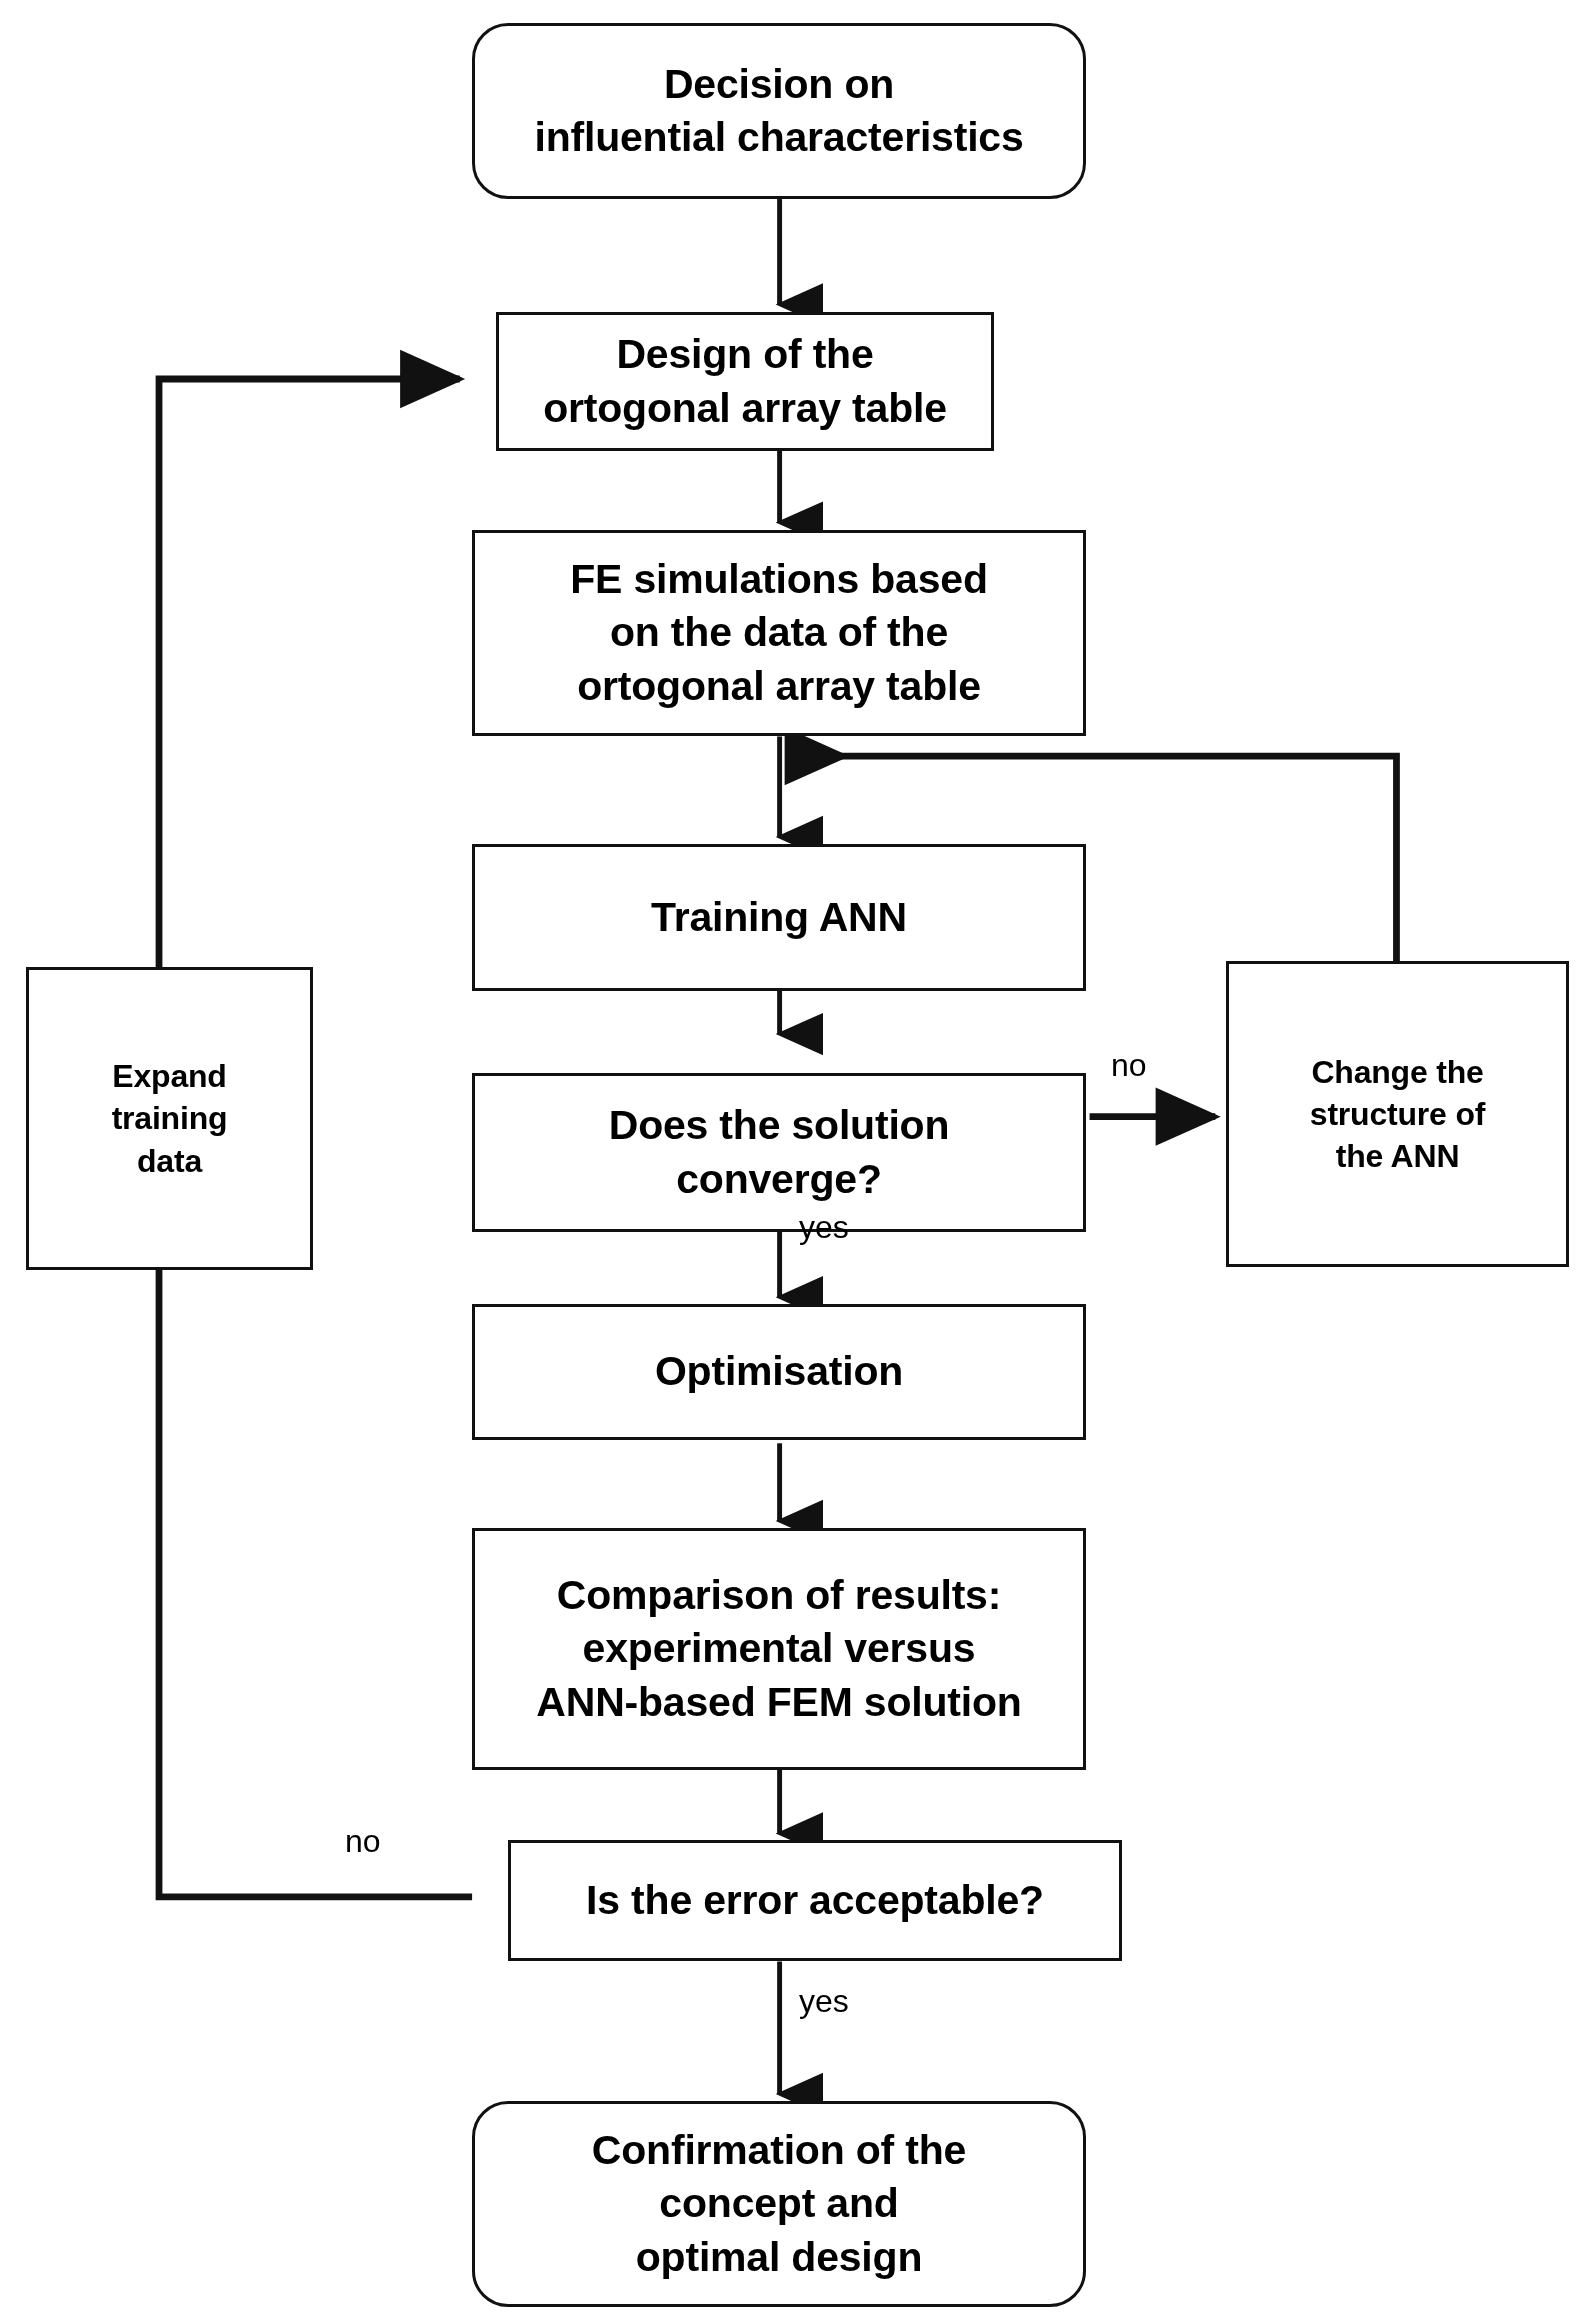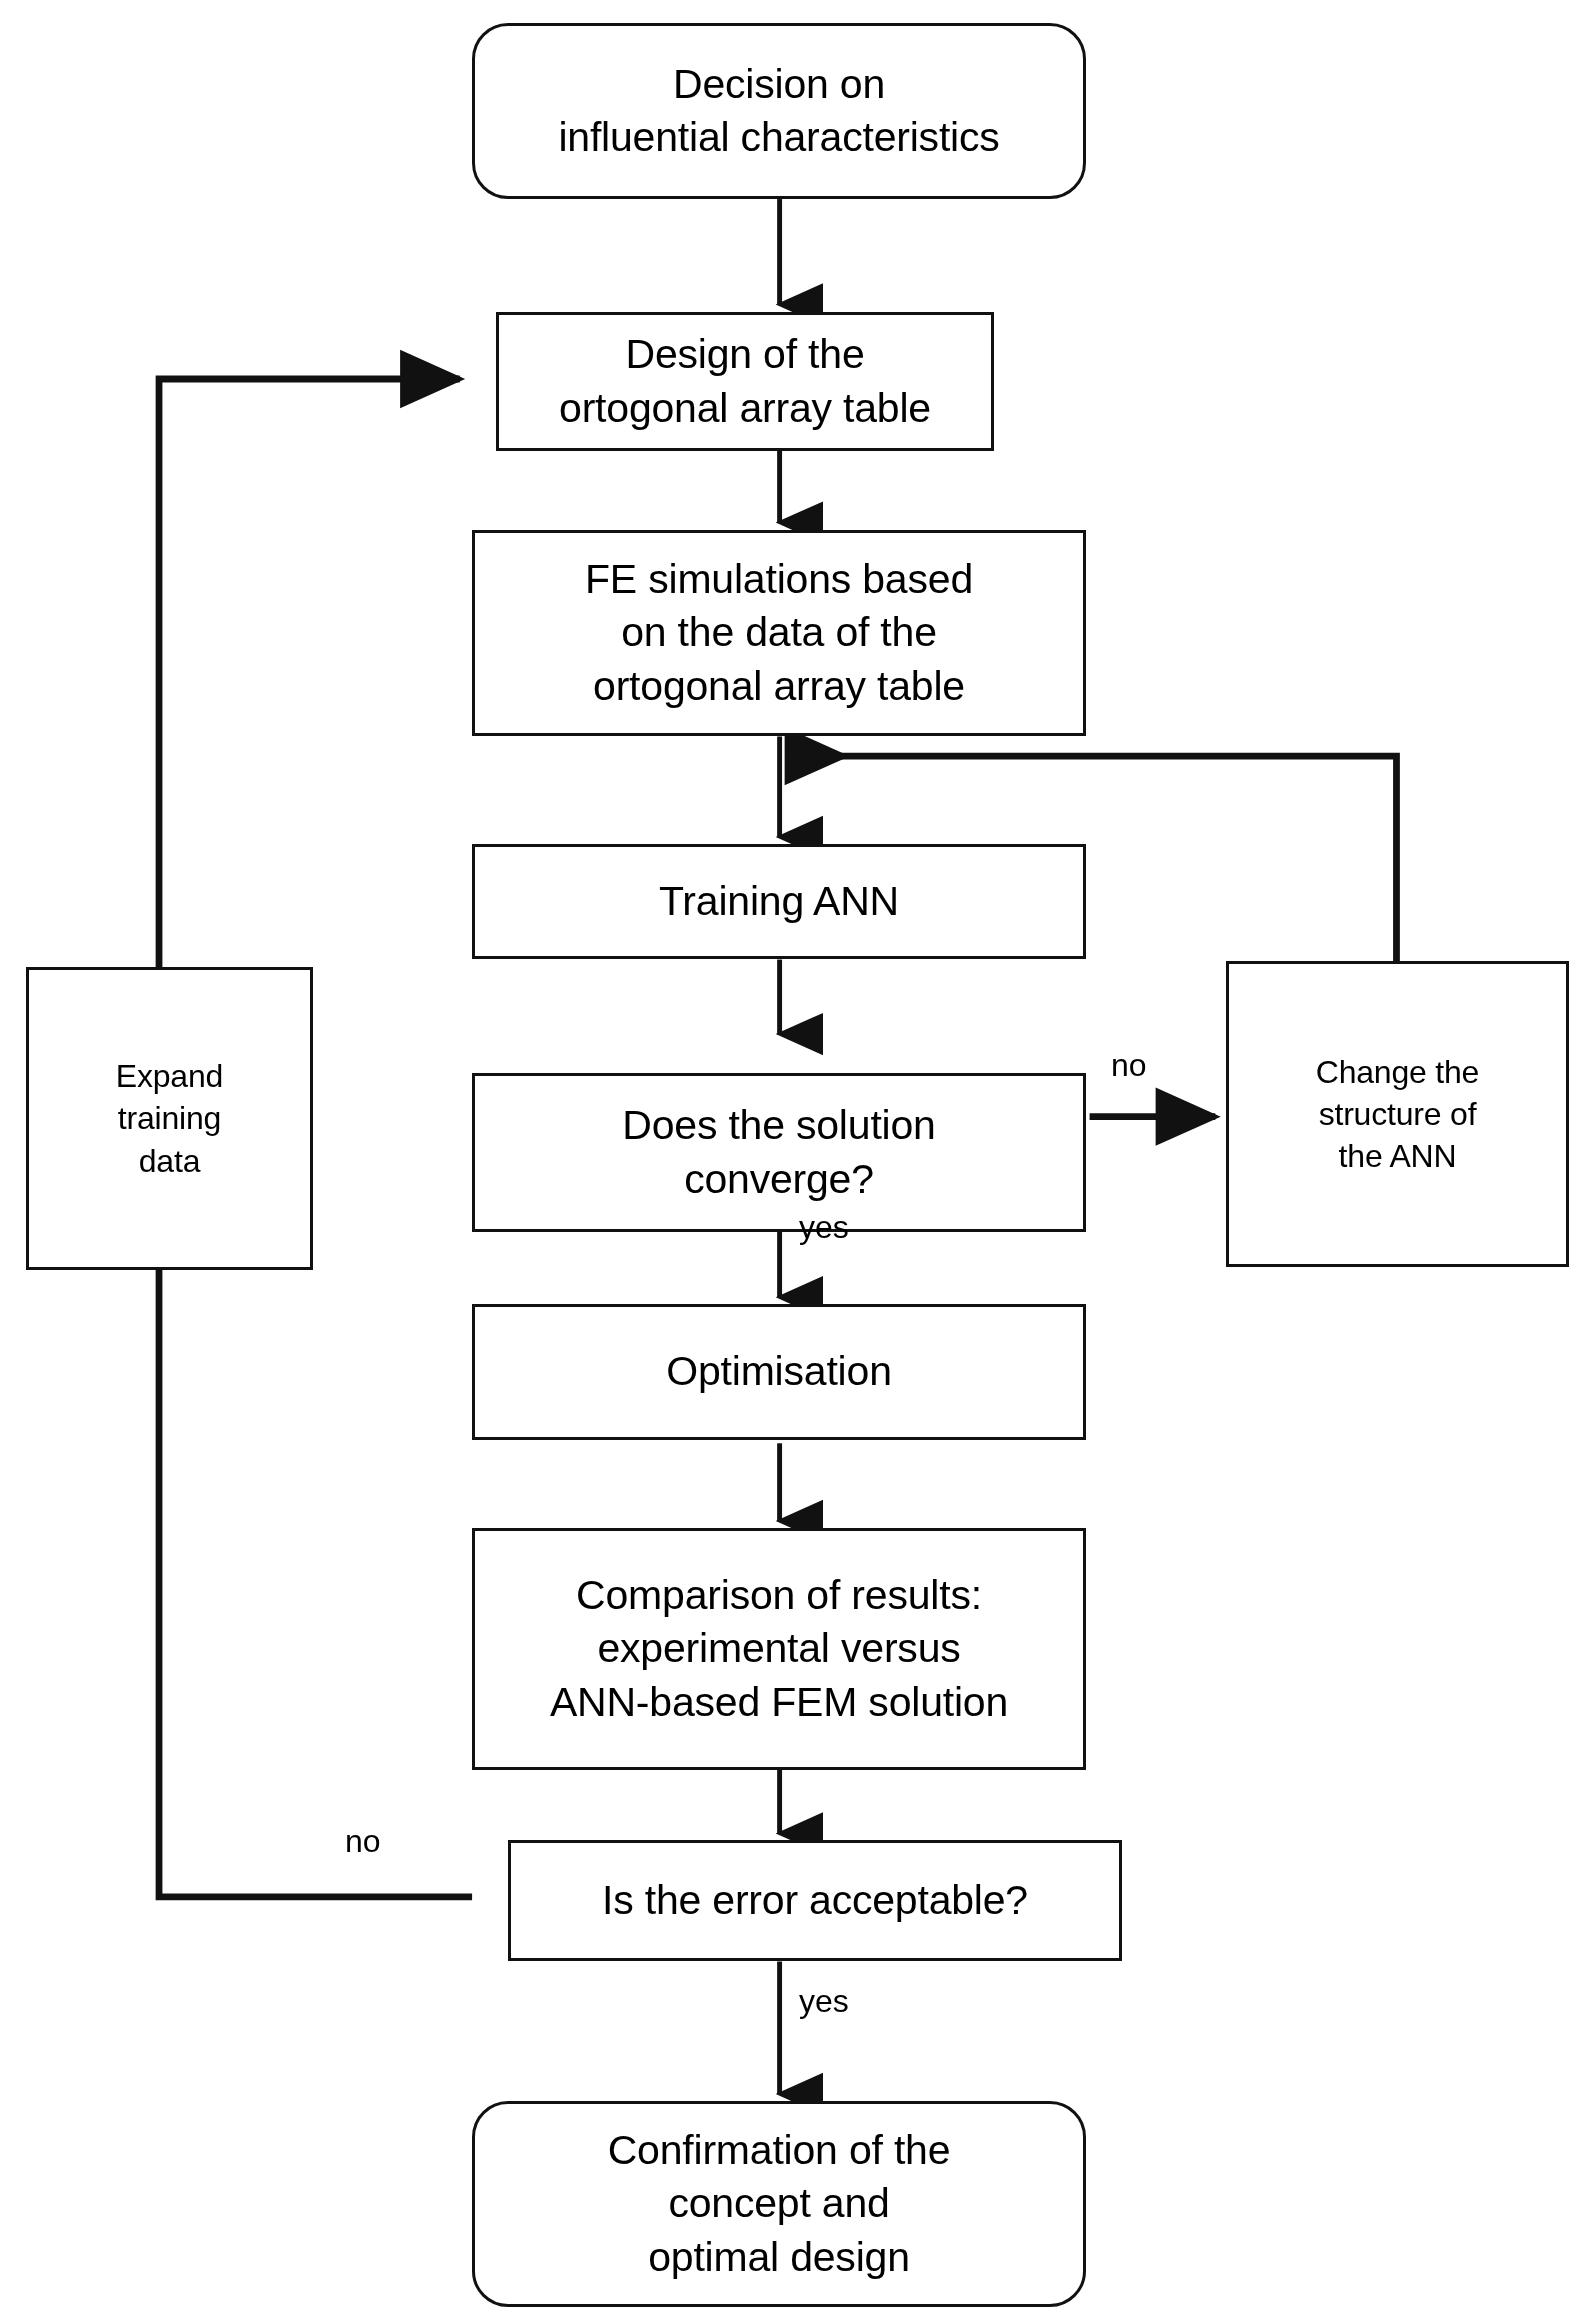--- a/index.html
+++ b/index.html
@@ -38,20 +38,21 @@
   .node.rounded {
     border-radius: 36px;
   }
   .node .node-label {
     display: block;
     white-space: pre-line;
     line-height: 1.30;
     font-size: 41px;
     letter-spacing: -0.2px;
     padding: 0 11px;
+    font-weight: bold;
   }
   .node.narrow .node-label {
     font-size: 32px;
     line-height: 1.32;
   }
   .edge-label {
     position: absolute;
     color: #000000;
     font-size: 32px;
     line-height: 1;
@@ -109,21 +110,21 @@
     <span class="node-label">Design of the
 ortogonal array table</span>
   </div>
 
   <div class="node" style="left:472px; top:530px; width:614px; height:206px;">
     <span class="node-label">FE simulations based
 on the data of the
 ortogonal array table</span>
   </div>
 
-  <div class="node" style="left:472px; top:844px; width:614px; height:115px;align-items:center;">
+  <div class="node" style="left:472px; top:844px; width:614px; height:147px;align-items:center;">
     <span class="node-label">Training ANN</span>
   </div>
 
   <div class="node" style="left:472px; top:1041px; width:614px; height:159px;margin-top:32px;">
     <span class="node-label">Does the solution
 converge?</span>
   </div>
 
   <div class="node narrow" style="left:1226px; top:961px; width:343px; height:306px;">
     <span class="node-label">Change the

